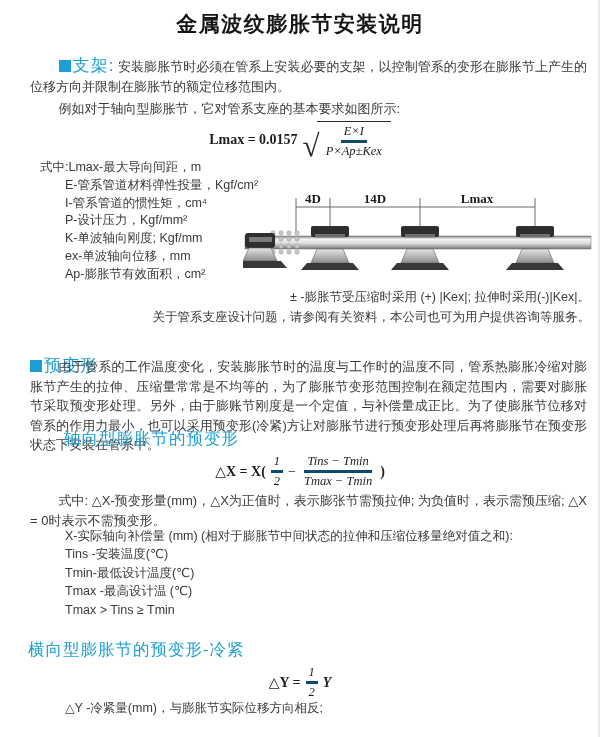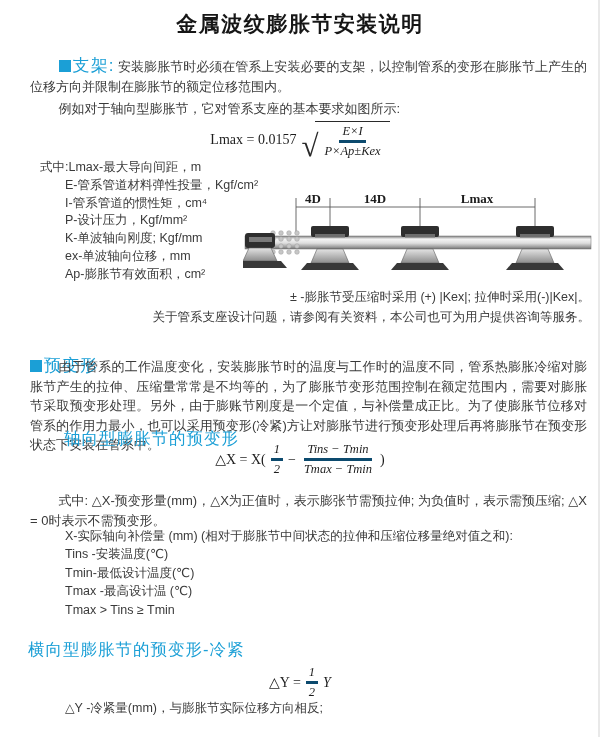--- a/index.html
+++ b/index.html
@@ -20,21 +20,21 @@
   .indent { text-indent:2.2em; }
 
   .sec-head-inline { font-size:17px; letter-spacing:1px; }
   .sec-head { position:absolute; font-size:17px; letter-spacing:1px; }
   .sub-head { position:absolute; font-size:16.5px; letter-spacing:1px; color:#1b9fd6; }
 
   
   .formula { position:absolute; left:0; width:600px; display:flex; justify-content:center;
              align-items:center; gap:5px; font-family:"Liberation Serif","DejaVu Serif",serif;
              color:#1d1d1d; font-size:14px; }
-  .f-bold { font-weight:normal; }
+  .f-bold { font-weight:bold; }
   .f-ital { font-style:italic; }
   .frac { display:inline-flex; flex-direction:column; align-items:center;
           font-size:12.5px; line-height:1.2; font-style:italic; }
   .frac .fnum { padding:0 3px 1px; border-bottom:3px solid #0c4a6e; }
   .frac .fden { padding:1px 3px 0; }
   .sqrt { display:flex; align-items:stretch; }
   .sqrt-glyph { font-size:31px; line-height:26px; align-self:flex-end; margin-right:-3px; color:#2a2a2a; }
   .radicand { border-top:1.5px solid #2a2a2a; padding:2px 6px 0; display:flex; align-items:center; }
 
   
@@ -159,21 +159,21 @@
     <use href="#guideSupport" x="292" y="0"></use>
   </svg>
 
   <div class="sec-head" style="top:334px; left:30px;margin-top:20px;">
     <span class="sq"></span><span class="blue">预变形</span>
   </div>
   <p class="para indent" style="top:357px;">由于管系的工作温度变化，安装膨胀节时的温度与工作时的温度不同，管系热膨胀冷缩对膨胀节产生的拉伸、压缩量常常是不均等的，为了膨胀节变形范围控制在额定范围内，需要对膨胀节采取预变形处理。另外，由于膨账节刚度是一个定值，与补偿量成正比。为了使膨胀节位移对管系的作用力最小，也可以采用预变形(冷紧)方让对膨胀节进行预变形处理后再将膨胀节在预变形状态下安装在管系中。</p>
 
   <div class="sub-head" style="top:428px; left:64px;">轴向型膨胀节的预变形</div>
 
-  <div class="formula" style="top:442px;">
+  <div class="formula" style="top:454px;">
     <span class="f-bold">△X = X(</span>
     <span class="frac">
       <span class="fnum">1</span>
       <span class="fden">2</span>
     </span>
     <span>−</span>
     <span class="frac">
       <span class="fnum">Tins − Tmin</span>
       <span class="fden">Tmax − Tmin</span>
     </span>

